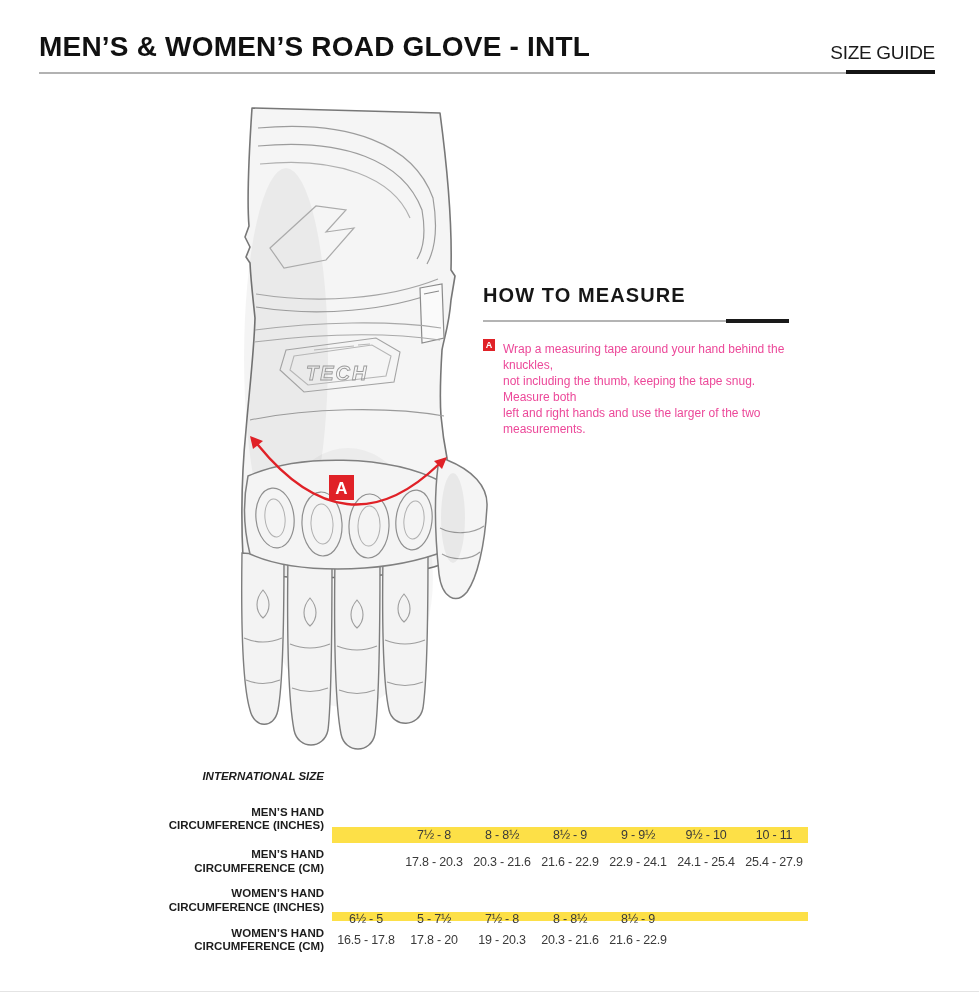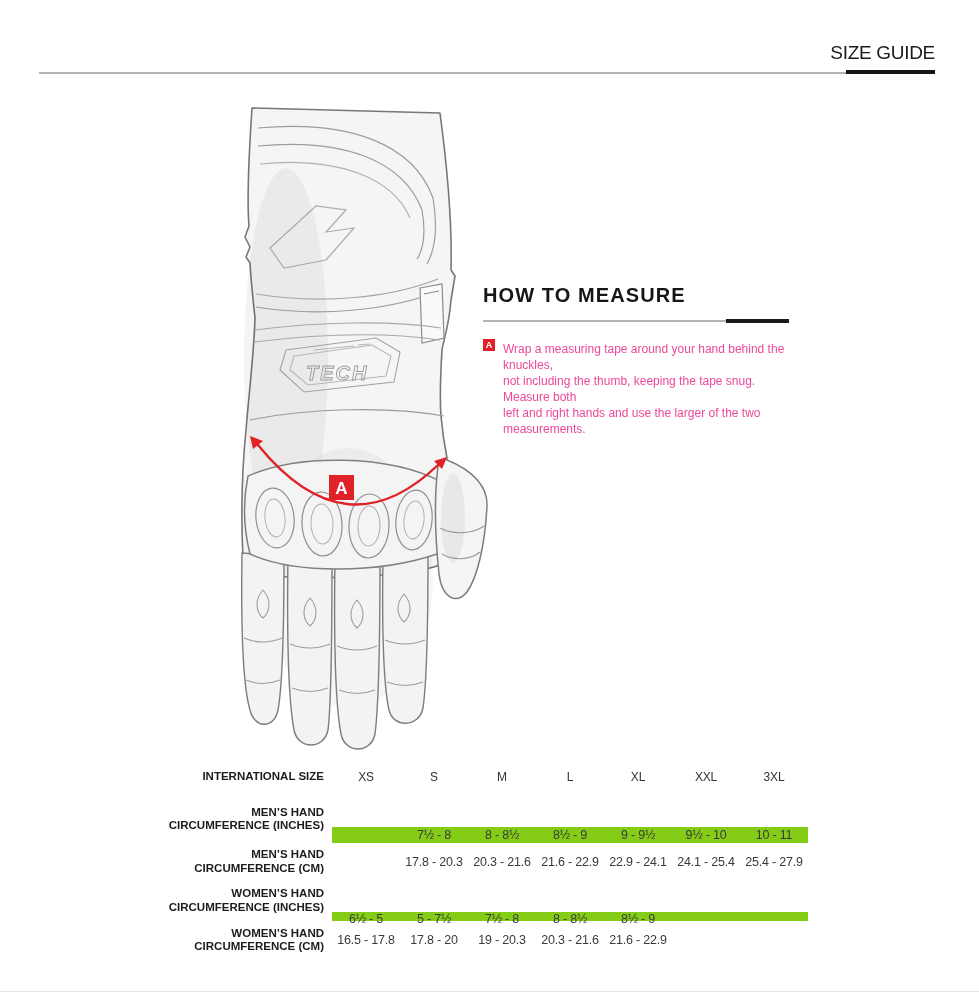--- a/index.html
+++ b/index.html
@@ -65,35 +65,36 @@
     width:332px; padding-right:8px;
     display:flex; flex-direction:column; justify-content:center;
     text-align:right; font-weight:700; font-size:11.5px; line-height:13.5px;
     color:#1c1c1c; white-space:pre-line; font-stretch:condensed;
   }
   .tcells { display:grid; grid-template-columns:repeat(7,68px); }
   .tcell {
     display:flex; align-items:center; justify-content:center;
     font-size:12.5px; color:#3a3a3a; letter-spacing:-0.2px;
   }
-  .trow.thead { height:28px; margin-bottom:4px; }
+  .trow.thead { height:28px; margin-bottom:4px;font-style:italic; }
   .trow.thead .tcell { font-size:12px; color:#333333; }
   .trow.r0 { height:48px; }
   .trow.r1 { height:37px; }
   .trow.r2 { height:41px; }
   .trow.r3 { height:38px; }
-  .trow.shaded .tcells { background:#84cc16;margin-top:32px; }
+  .trow.shaded .tcells { background:#fde047;margin-top:32px; }
 
   .bottom-rule { position:absolute; left:0; top:991px; width:979px; height:1px; background:#e4e4e4; }
 </style>
 </head>
 <body>
 
 <div class="page">
 
+  <div class="hdr-title">MEN’S &amp; WOMEN’S ROAD GLOVE - INTL</div>
   <div class="hdr-badge">SIZE GUIDE</div>
   <div class="hdr-rule"></div>
   <div class="hdr-rule-black"></div>
 
   <div class="glove-wrap">
     <svg width="270" height="680" viewBox="0 0 270 680" xmlns="http://www.w3.org/2000/svg">
 
       <path d="M24,10 L212,15
            C220,75 224,135 223,172 L227,178 L223,202
            C221,228 216,240 214,252
@@ -201,29 +202,20 @@
 not including the thumb, keeping the tape snug. Measure both
 left and right hands and use the larger of the two measurements.</div>
       </div>
     </div>
   </div>
 
   <div class="size-table">
 
     <div class="trow thead">
       <div class="tlabel">INTERNATIONAL SIZE</div>
-      <div class="tcells">
-        <div class="tcell">XS</div>
-        <div class="tcell">S</div>
-        <div class="tcell">M</div>
-        <div class="tcell">L</div>
-        <div class="tcell">XL</div>
-        <div class="tcell">XXL</div>
-        <div class="tcell">3XL</div>
-      </div>
     </div>
 
     <div class="trow r0 shaded">
       <div class="tlabel">MEN’S HAND
 CIRCUMFERENCE (INCHES)</div>
       <div class="tcells">
         <div class="tcell"></div>
         <div class="tcell">7½ - 8</div>
         <div class="tcell">8 - 8½</div>
         <div class="tcell">8½ - 9</div>

